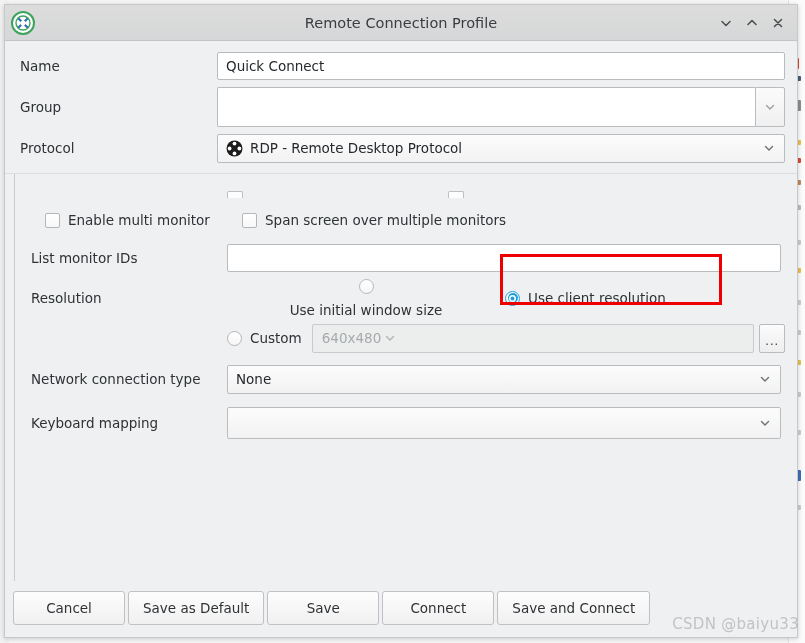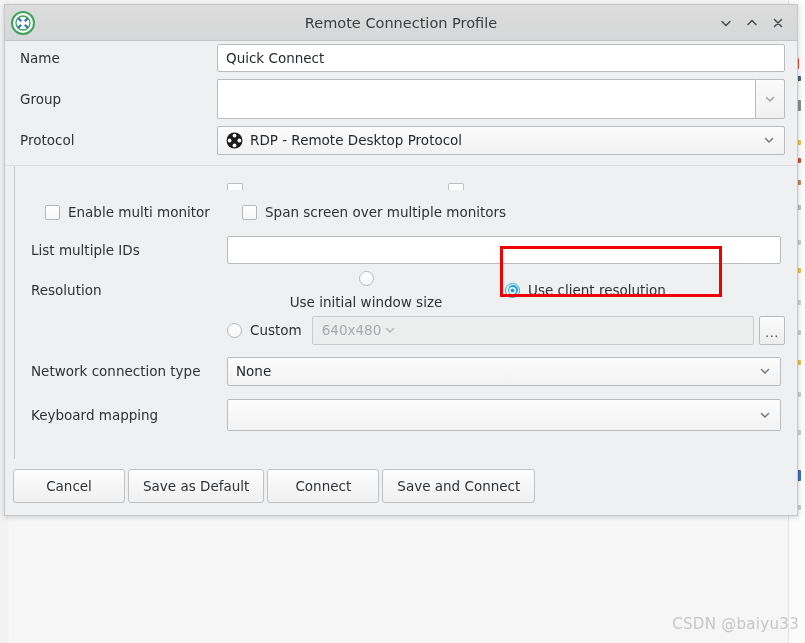--- a/index.html
+++ b/index.html
@@ -34,21 +34,21 @@
   .bg-left-strip {
     position: absolute;
     left: 0; top: 0; width: 9px; height: 643px;
     background: #f2f2f2;
   }
 
   
   #dialog {
     position: absolute;
     left: 4px; top: 4px;
-    width: 794px; height: 512px;
+    width: 794px; height: 634px;
     background: #eff0f1;
     border: 1px solid #c6c8ca;
     display: flex;
     flex-direction: column;
     box-shadow: 0 1px 5px rgba(0,0,0,0.18);
   }
 
   
   #titlebar {
     height: 36px;
@@ -89,21 +89,21 @@
   .wc {
     width: 22px; height: 22px;
     display: flex; align-items: center; justify-content: center;
     color: #4a4d50;
   }
   .wc svg { display:block; }
 
   
   #header-form {
     background: #eff0f1;
-    padding: 0 12px 6px 12px;
+    padding: 8px 12px 6px 12px;
     flex: 0 0 auto;
     border-bottom: 1px solid #dcdddf;
   }
   .hrow {
     display: flex;
     align-items: center;
     height: 34px;
     margin-bottom: 2px;
   }
   .hlabel {
@@ -497,21 +497,21 @@
             <span>Enable multi monitor</span>
           </div>
           <div class="cbwrap">
             <span class="cbox"></span>
             <span>Span screen over multiple monitors</span>
           </div>
         </div>
       </div>
 
       <div class="row" style="min-height:40px;">
-        <div class="rlabel">List multiple IDs</div>
+        <div class="rlabel">List monitor IDs</div>
         <div class="rbody">
           <div class="entry-wide" style="padding:0 8px;display:flex;align-items:center;font-size:13.5px;"></div>
         </div>
       </div>
 
       <div class="row" style="min-height:40px;">
         <div class="rlabel">Resolution</div>
         <div class="rbody">
           <div class="rbwrap" style="width:278px;flex-direction:column;">
             <span class="radio"></span>
@@ -573,19 +573,20 @@
       </div>
 
     </div>
 
     <div id="red-highlight" style="left:495px; top:80px; width:222px; height:51px;"></div>
   </div>
 
   <div id="footer">
     <button class="btn">Cancel</button>
     <button class="btn">Save as Default</button>
+    <button class="btn">Save</button>
     <button class="btn">Connect</button>
     <button class="btn">Save and Connect</button>
   </div>
 
 </div>
 
 <div id="watermark">CSDN @baiyu33</div>
 
 </body></html>

